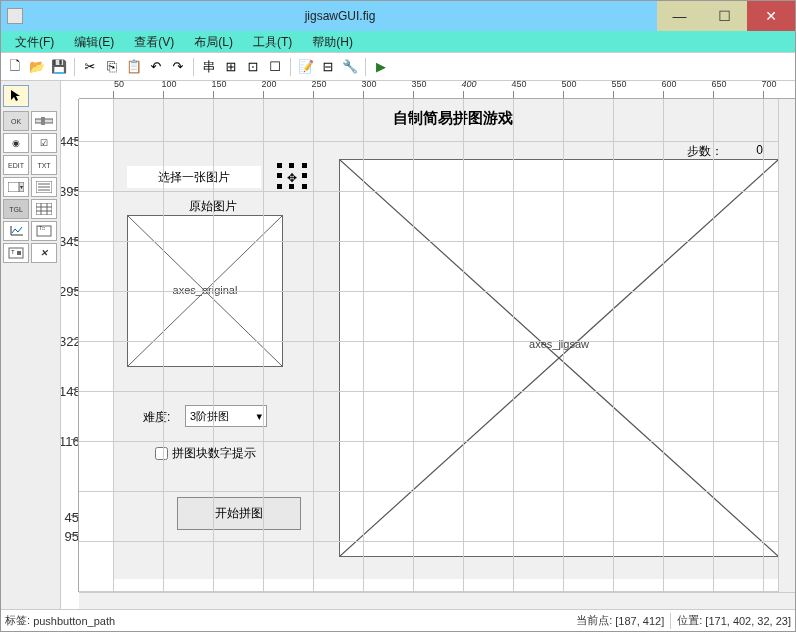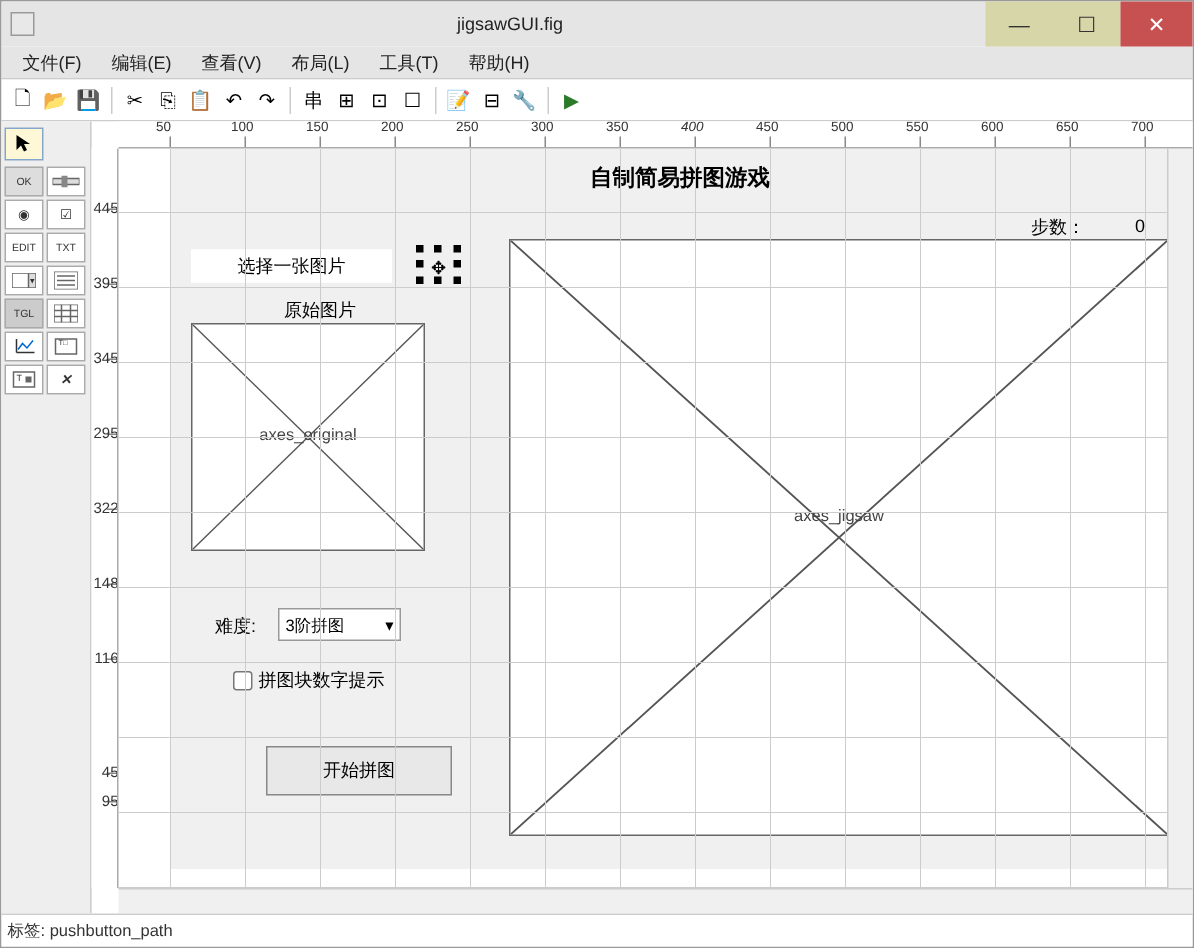--- a/index.html
+++ b/index.html
@@ -1,50 +1,50 @@
 <!DOCTYPE html>
 <html><head>
 <meta charset="utf-8">
 <style>
 * { box-sizing: border-box; margin: 0; padding: 0; font-family: "Microsoft YaHei", Arial, sans-serif; }
 body { background: #fff; font-size: 12px; overflow: hidden; }
 
 .window { width: 796px; height: 632px; border: 1px solid #999; background: #fff; display: flex; flex-direction: column; }
 
-.titlebar { height: 30px; background: #e5e5e5; display: flex; align-items: center; position: relative; }
+.titlebar { height: 30px; background: #7dd3fc; display: flex; align-items: center; position: relative; }
 .titlebar-icon { width: 16px; height: 16px; margin-left: 6px; background: #e8e8e8; border: 1px solid #999; }
 .titlebar-text { flex: 1; text-align: center; font-size: 12px; color: #222; }
 .win-controls { display: flex; height: 100%; }
 .win-btn { width: 45px; display: flex; align-items: center; justify-content: center; font-size: 14px; }
 .win-min, .win-max { background: #d6d6a8; color: #333; }
 .win-close { background: #c75050; color: #fff; width: 48px; }
 
-.menubar { height: 22px; background: #e5e5e5; border-bottom: 1px solid #ccc; display: flex; padding-left: 4px; }
+.menubar { height: 22px; background: #5eead4; border-bottom: 1px solid #ccc; display: flex; padding-left: 4px; }
 .menu-item { padding: 3px 10px; font-size: 12px; color: #222; cursor: default; }
 
 .toolbar { height: 28px; background: #fff; border-bottom: 1px solid #ccc; display: flex; align-items: center; padding: 2px 4px; gap: 2px; }
 .tb-btn { width: 20px; height: 20px; display: flex; align-items: center; justify-content: center; font-size: 13px; border: 1px solid transparent; }
 .tb-sep { width: 1px; height: 18px; background: #ccc; margin: 0 3px; }
 
 .workspace { flex: 1; display: flex; background: #fff; min-height: 0; }
 
 .palette { width: 60px; background: #eee; border-right: 1px solid #ccc; padding: 4px 2px; }
 .palette-row { display: flex; gap: 2px; margin-bottom: 2px; }
 .pal-btn { width: 26px; height: 20px; background: #fff; border: 1px solid #aaa; display: flex; align-items: center; justify-content: center; font-size: 9px; color: #333; }
 .pal-btn svg { pointer-events: none; }
 .pal-pointer { width: 26px; height: 22px; border: 1px solid #84a5ce; background: #fff8d6; display: flex; align-items: center; justify-content: center; margin-bottom: 4px; }
 
 .canvas-wrap { flex: 1; display: flex; flex-direction: column; min-width: 0; }
 .ruler-h { height: 18px; background: #fff; border-bottom: 1px solid #aaa; position: relative; overflow: hidden; margin-left: 18px; }
 .ruler-h .tick { position: absolute; top: 0; font-size: 9px; color: #333; border-left: 1px solid #888; height: 8px; top: 10px; }
-.ruler-h .tick span { position: absolute; top: -12px; left: -10px; width: 30px; text-align: left; }
+.ruler-h .tick span { position: absolute; top: -12px; left: -10px; width: 30px; text-align: center; }
 
 .canvas-row { flex: 1; display: flex; min-height: 0; }
 .ruler-v { width: 18px; background: #fff; border-right: 1px solid #aaa; position: relative; overflow: hidden; }
-.ruler-v .tick { position: absolute; left: 0; font-size: 10px; color: #333; border-top: 1px solid #888; width: 8px; left: 10px; }
+.ruler-v .tick { position: absolute; left: 0; font-size: 13px; color: #333; border-top: 1px solid #888; width: 8px; left: 10px; }
 .ruler-v .tick span { position: absolute; left: -12px; top: -6px; width: 20px; text-align: right; transform: none; }
 
 .design-area { flex: 1; position: relative; overflow: auto; background: #fff; }
 .design-area::after { content: ""; position: absolute; inset: 0; background-image: linear-gradient(#ccc 1px, transparent 1px), linear-gradient(90deg, #ccc 1px, transparent 1px); background-size: 50px 50px; background-position: 34px -8px; pointer-events: none; }
 
 .scroll-v { width: 17px; background: #f0f0f0; border-left: 1px solid #ccc; }
 .scroll-h { height: 17px; background: #f0f0f0; border-top: 1px solid #ccc; margin-left: 18px; }
 
 .fig-panel { position: absolute; top: 0; left: 34px; width: 680px; height: 480px; background: #f0f0f0; }
 .fig-title { position: absolute; top: 10px; left: 0; width: 100%; text-align: center; font-size: 15px; font-weight: bold; color: #000; }
@@ -330,15 +330,22 @@
         </div>
         <div class="scroll-v"></div>
       </div>
       <div class="scroll-h"></div>
     </div>
   </div>
 
   <div class="statusbar">
     <span>标签:</span>&nbsp;
     <span>pushbutton_path</span>
+    <div class="right">
+      <span>当前点:</span>&nbsp;
+      <span>[187, 412]</span>
+      <div class="sep"></div>
+      <span>位置:</span>&nbsp;
+      <span>[171, 402, 32, 23]</span>
+    </div>
   </div>
 
 </div>
 
 </body></html>

